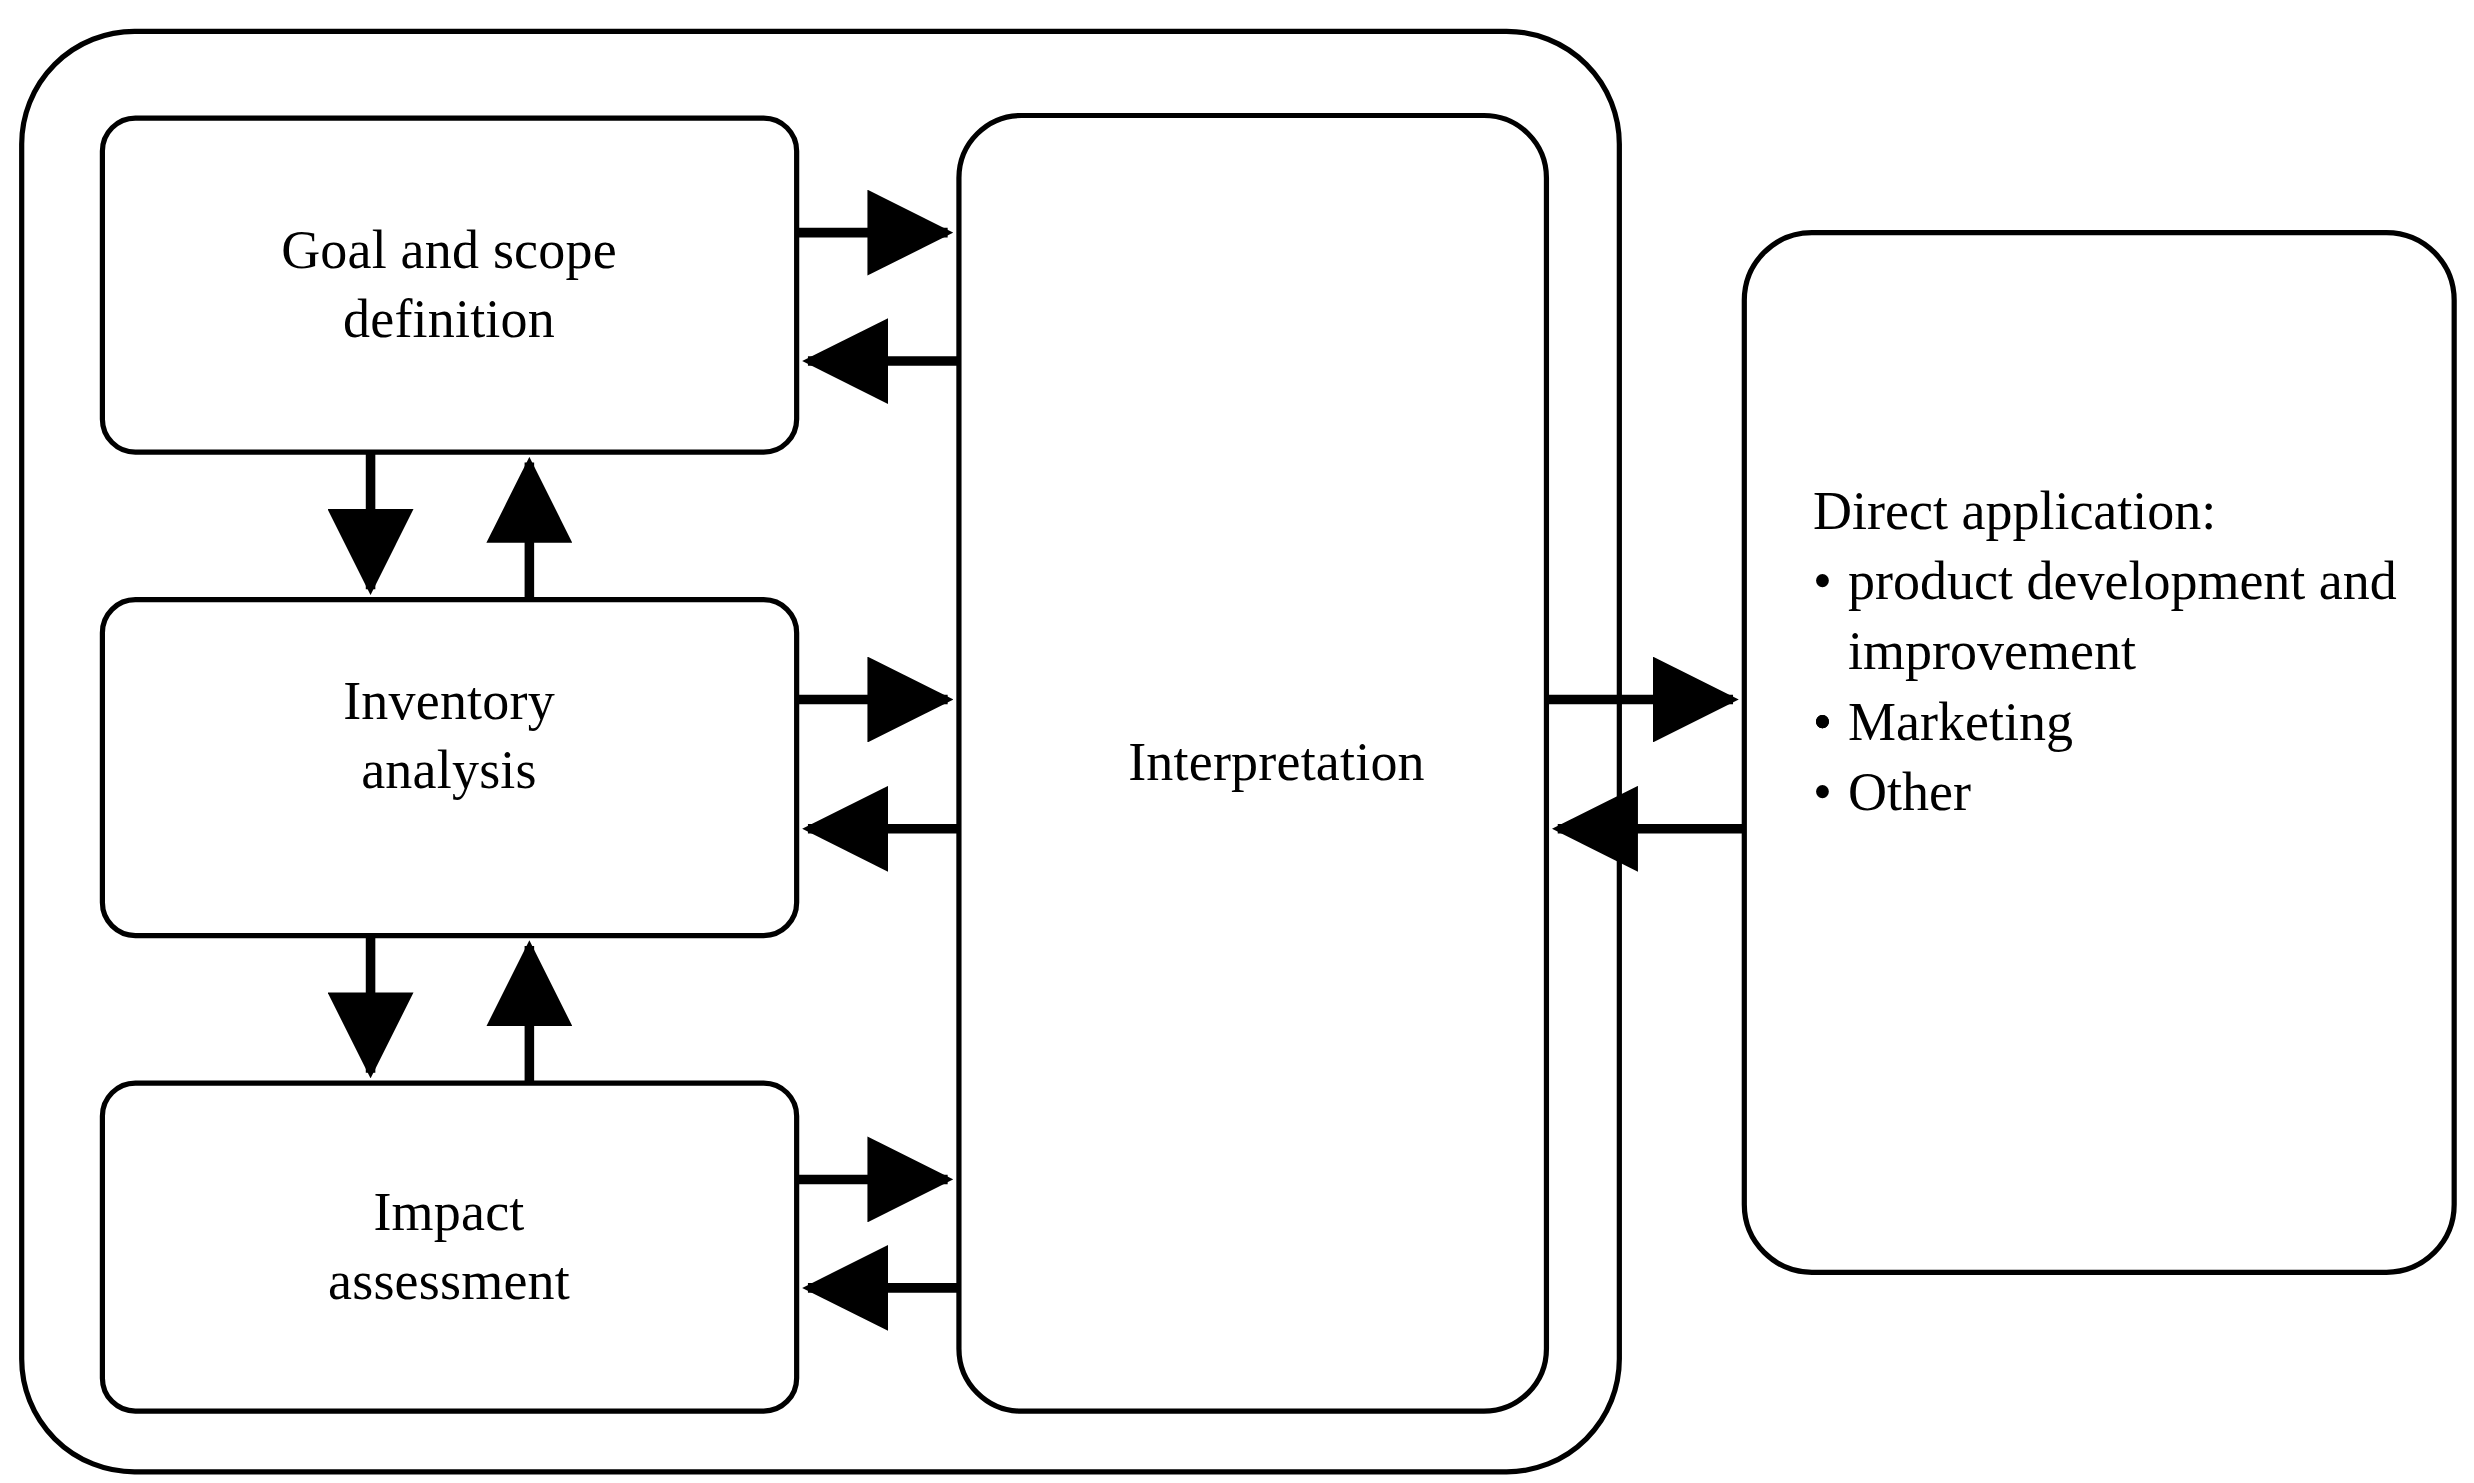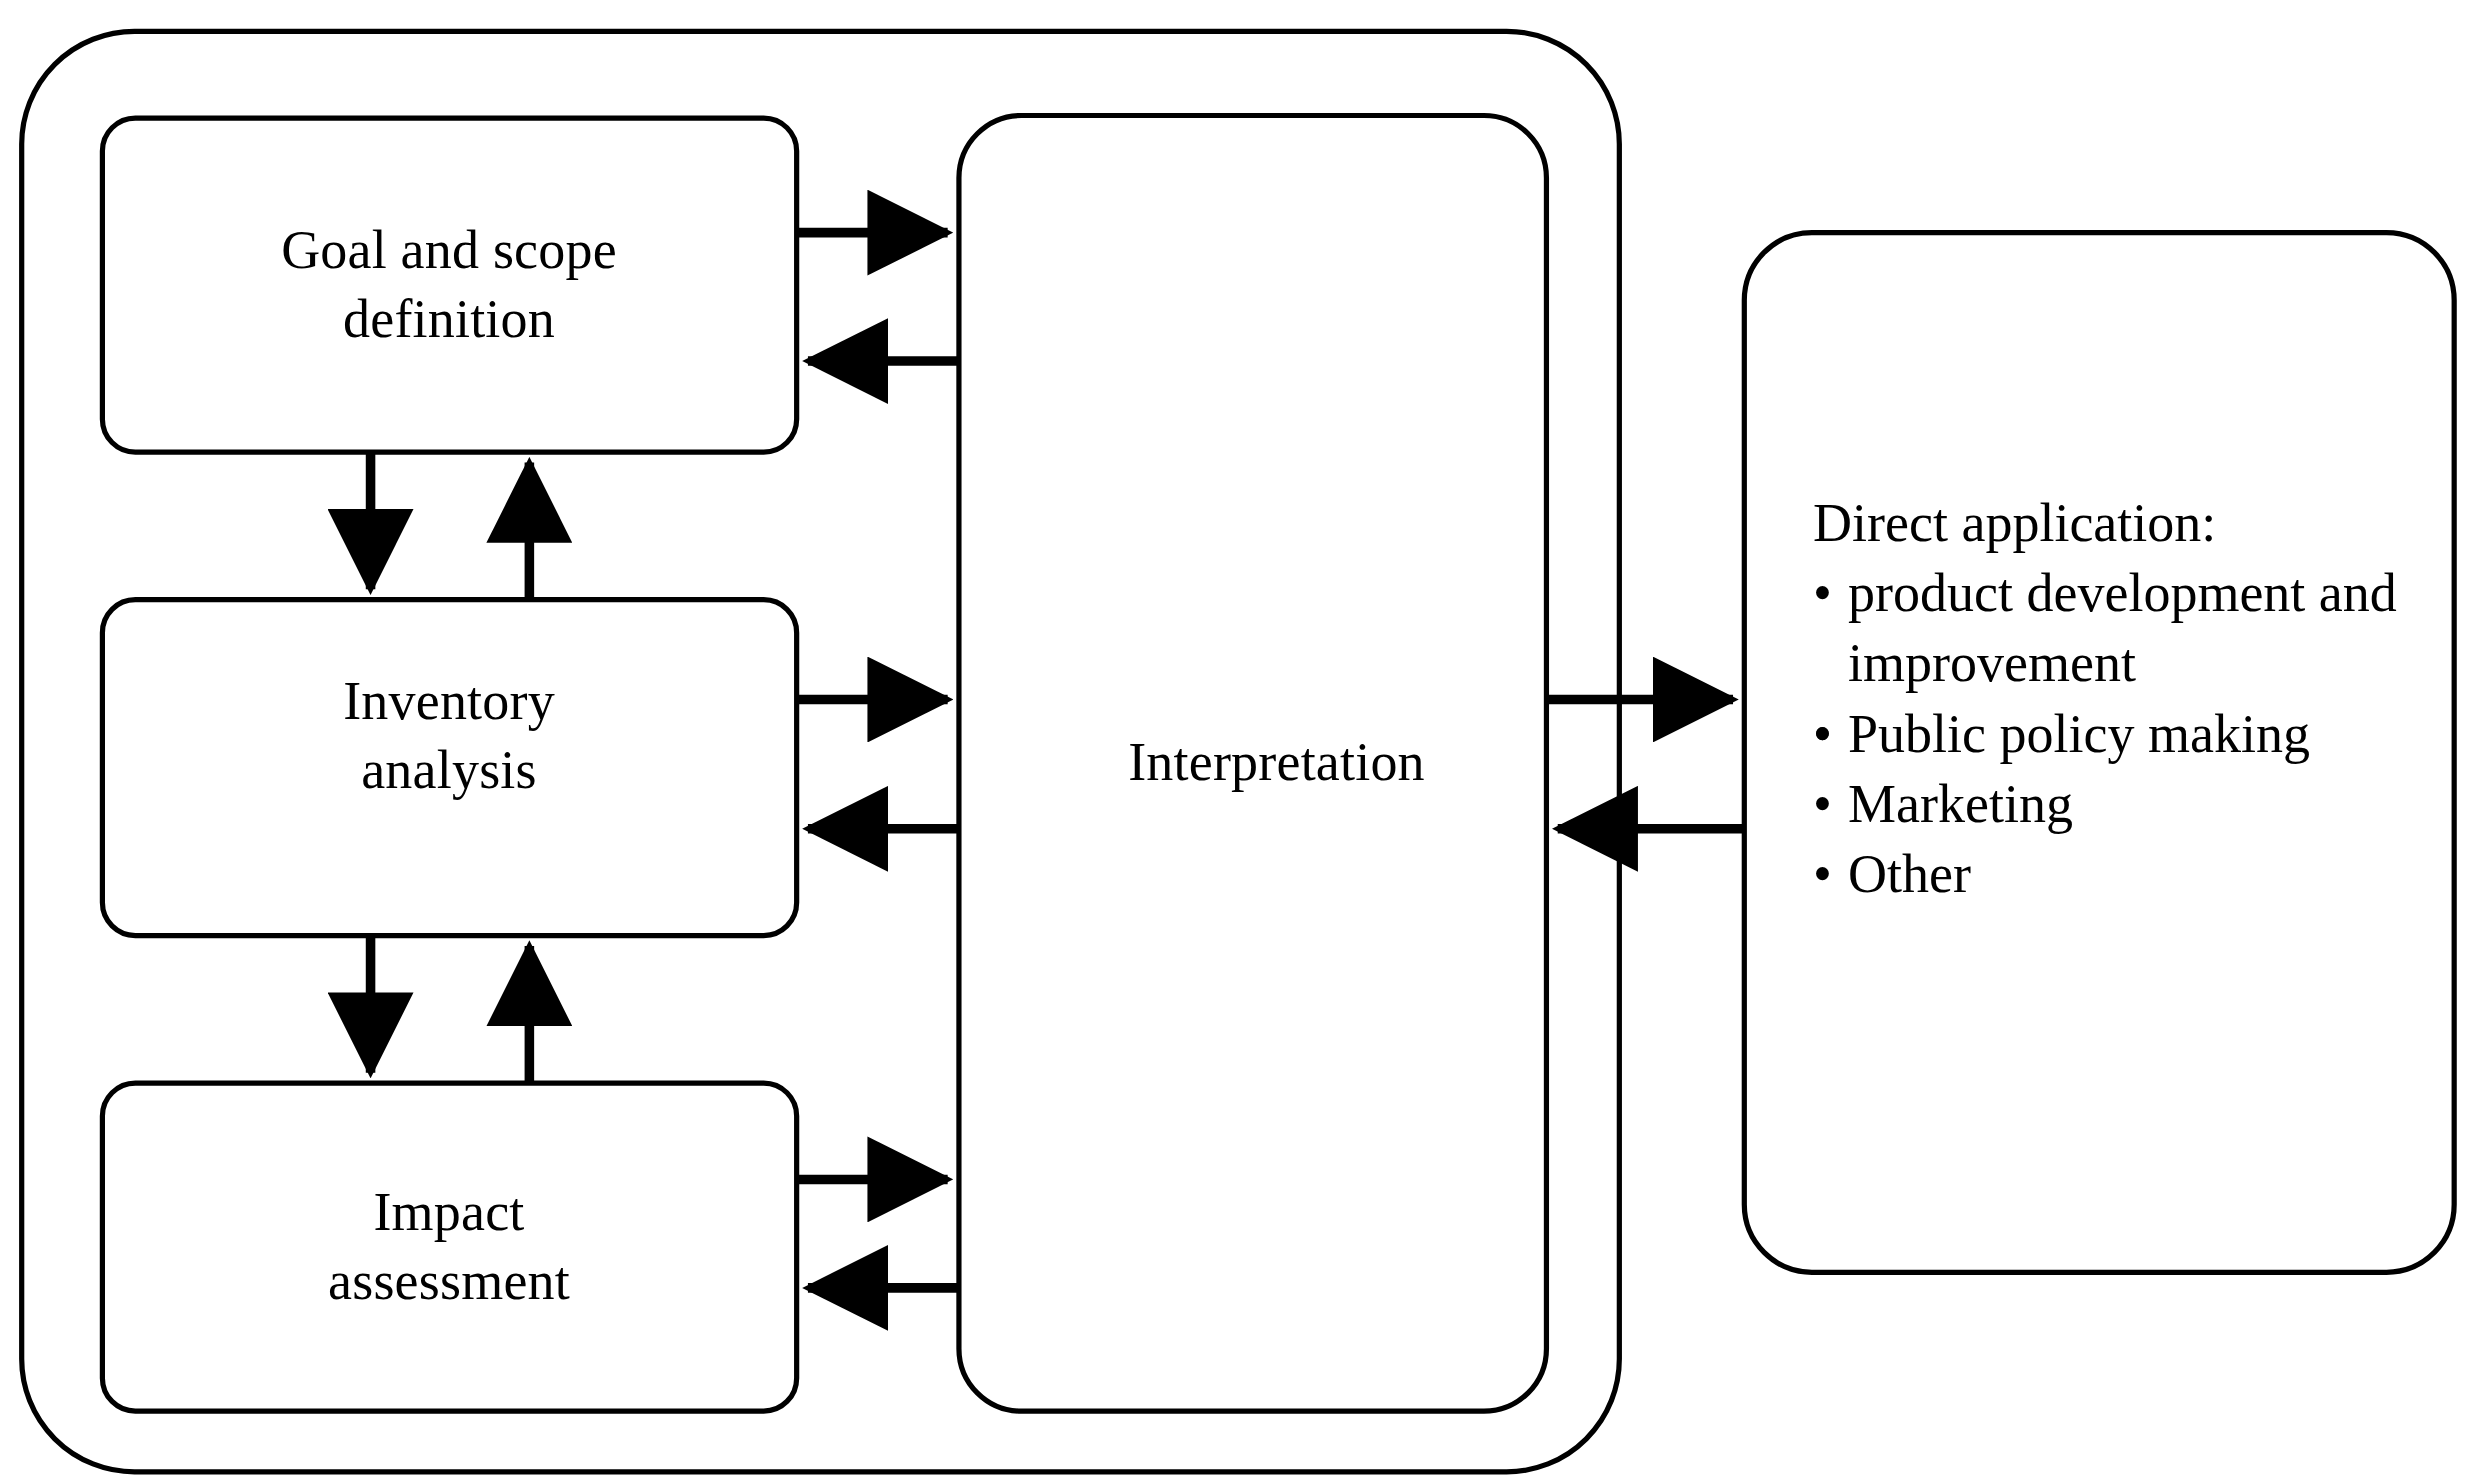--- a/index.html
+++ b/index.html
@@ -41,21 +41,21 @@
     letter-spacing: 0.2px;
   }
   #goal-label      { left: 102px;  top: 98px;  width: 694px;  height: 334px; }
   #inventory-label { left: 102px;  top: 548px;  width: 694px;  height: 336px; }
   #impact-label    { left: 102px;  top: 1063px; width: 694px;  height: 328px; text-align: center; }
   #interp-label    { left: 983px; top: 95px;  width: 587px;  height: 1296px; }
 
   #application-panel {
     position: absolute;
     left: 1744px;
-    top: 225px;
+    top: 213px;
     width: 710px;
     height: 1040px;
     padding: 0;
     box-sizing: border-box;
   }
   #application-inner {
     position: absolute;
     left: 69px;
     top: 243px;
     width: 642px;
@@ -147,21 +147,21 @@
     <div id="application-inner">
       <div id="application-title">Direct application:</div>
       <ul id="application-list">
         <li>
           <span class="bullet-dot">•</span><span class="bullet-text">product development and improvement</span>
         </li>
         <li>
           <span class="bullet-dot">•</span>
         </li>
         <li>
-          <span class="bullet-dot">•</span><span class="bullet-text">Public policy making</span>
+          <span class="bullet-dot">•</span>
         </li>
         <li>
           <span class="bullet-dot">•</span><span class="bullet-text">Marketing</span>
         </li>
         <li>
           <span class="bullet-dot">•</span><span class="bullet-text">Other</span>
         </li>
       </ul>
     </div>
   </div>

